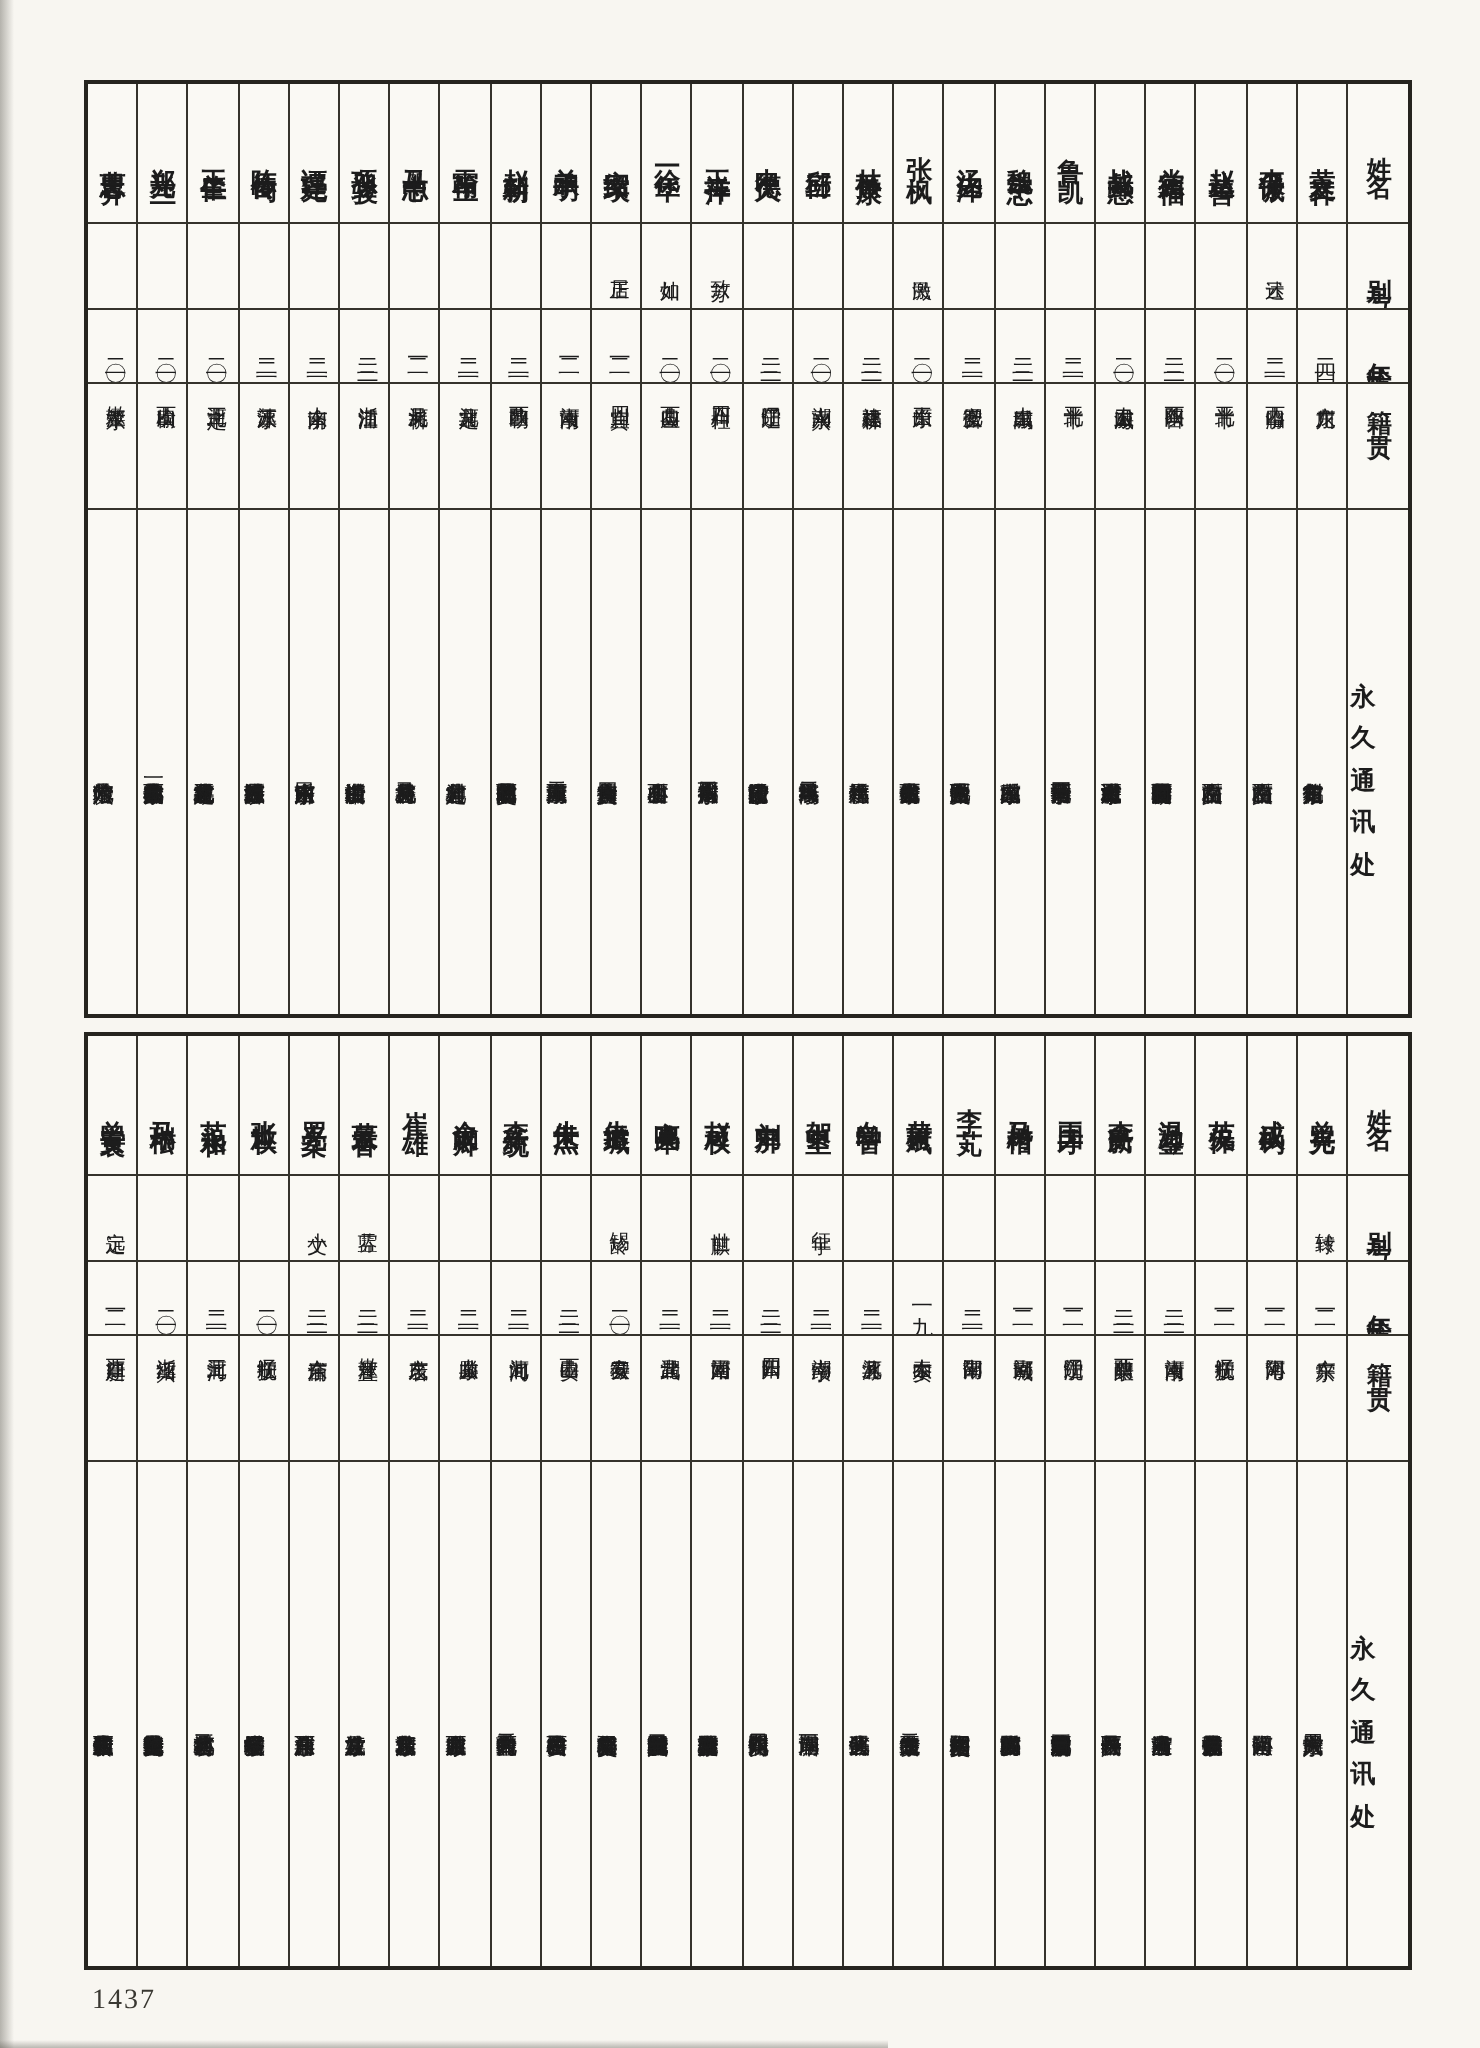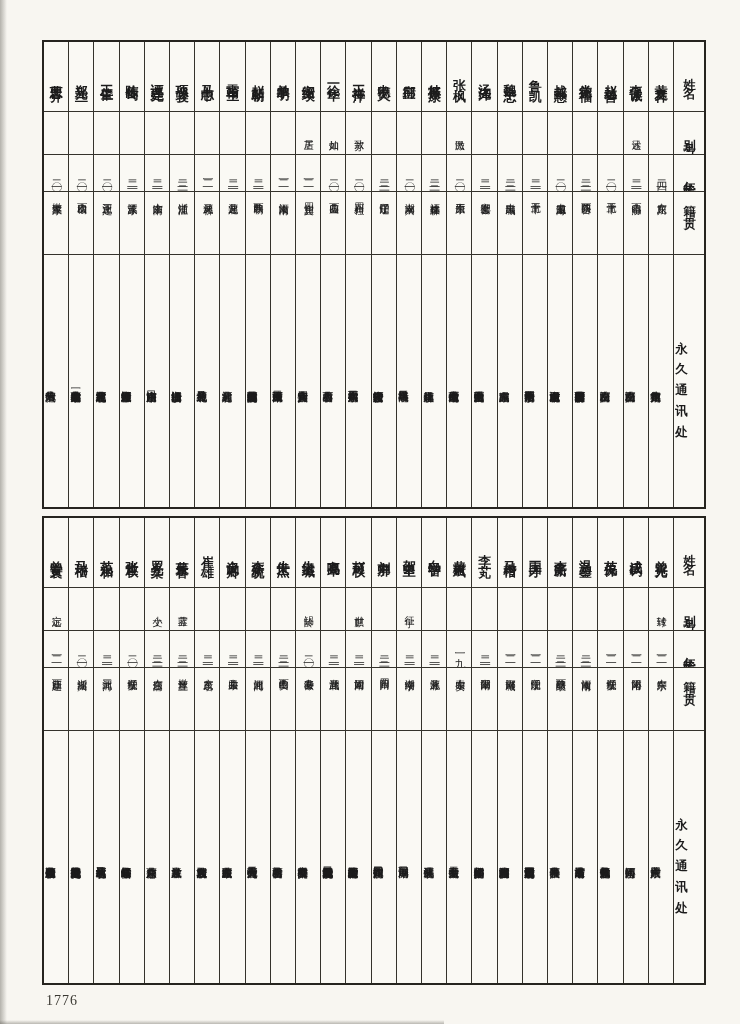--- a/index.html
+++ b/index.html
@@ -950,14 +950,14 @@
           </div>
           <div class="cell c-orig">
             <span class="vtxt">江西新建</span>
           </div>
           <div class="cell c-addr">
             <span class="vtxt">江西省新建县生米镇曾和顺米号</span>
           </div>
         </div>
       </div>
     </div>
-  <div class="pagenum">1776</div>
+  <div class="pagenum">1437</div>
 </div>
 
 </body></html>

